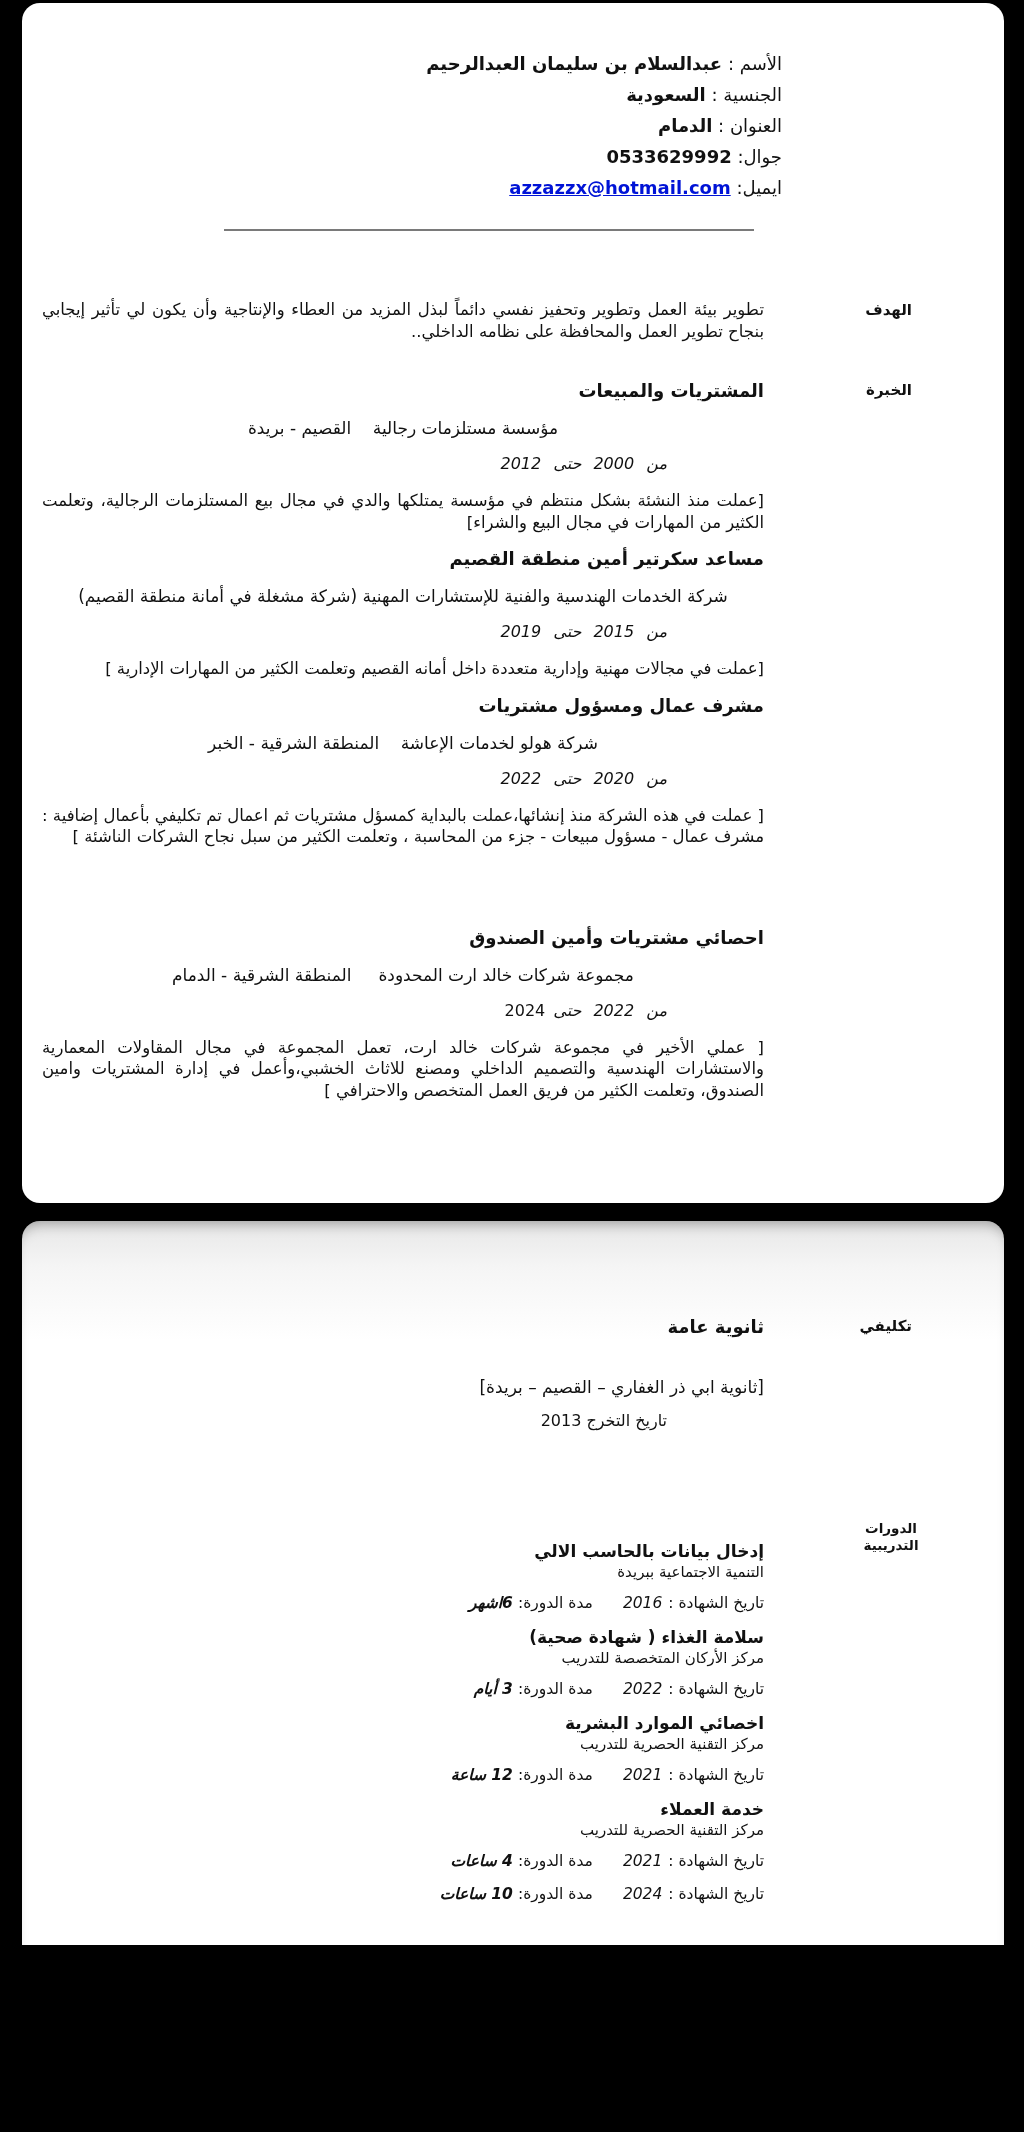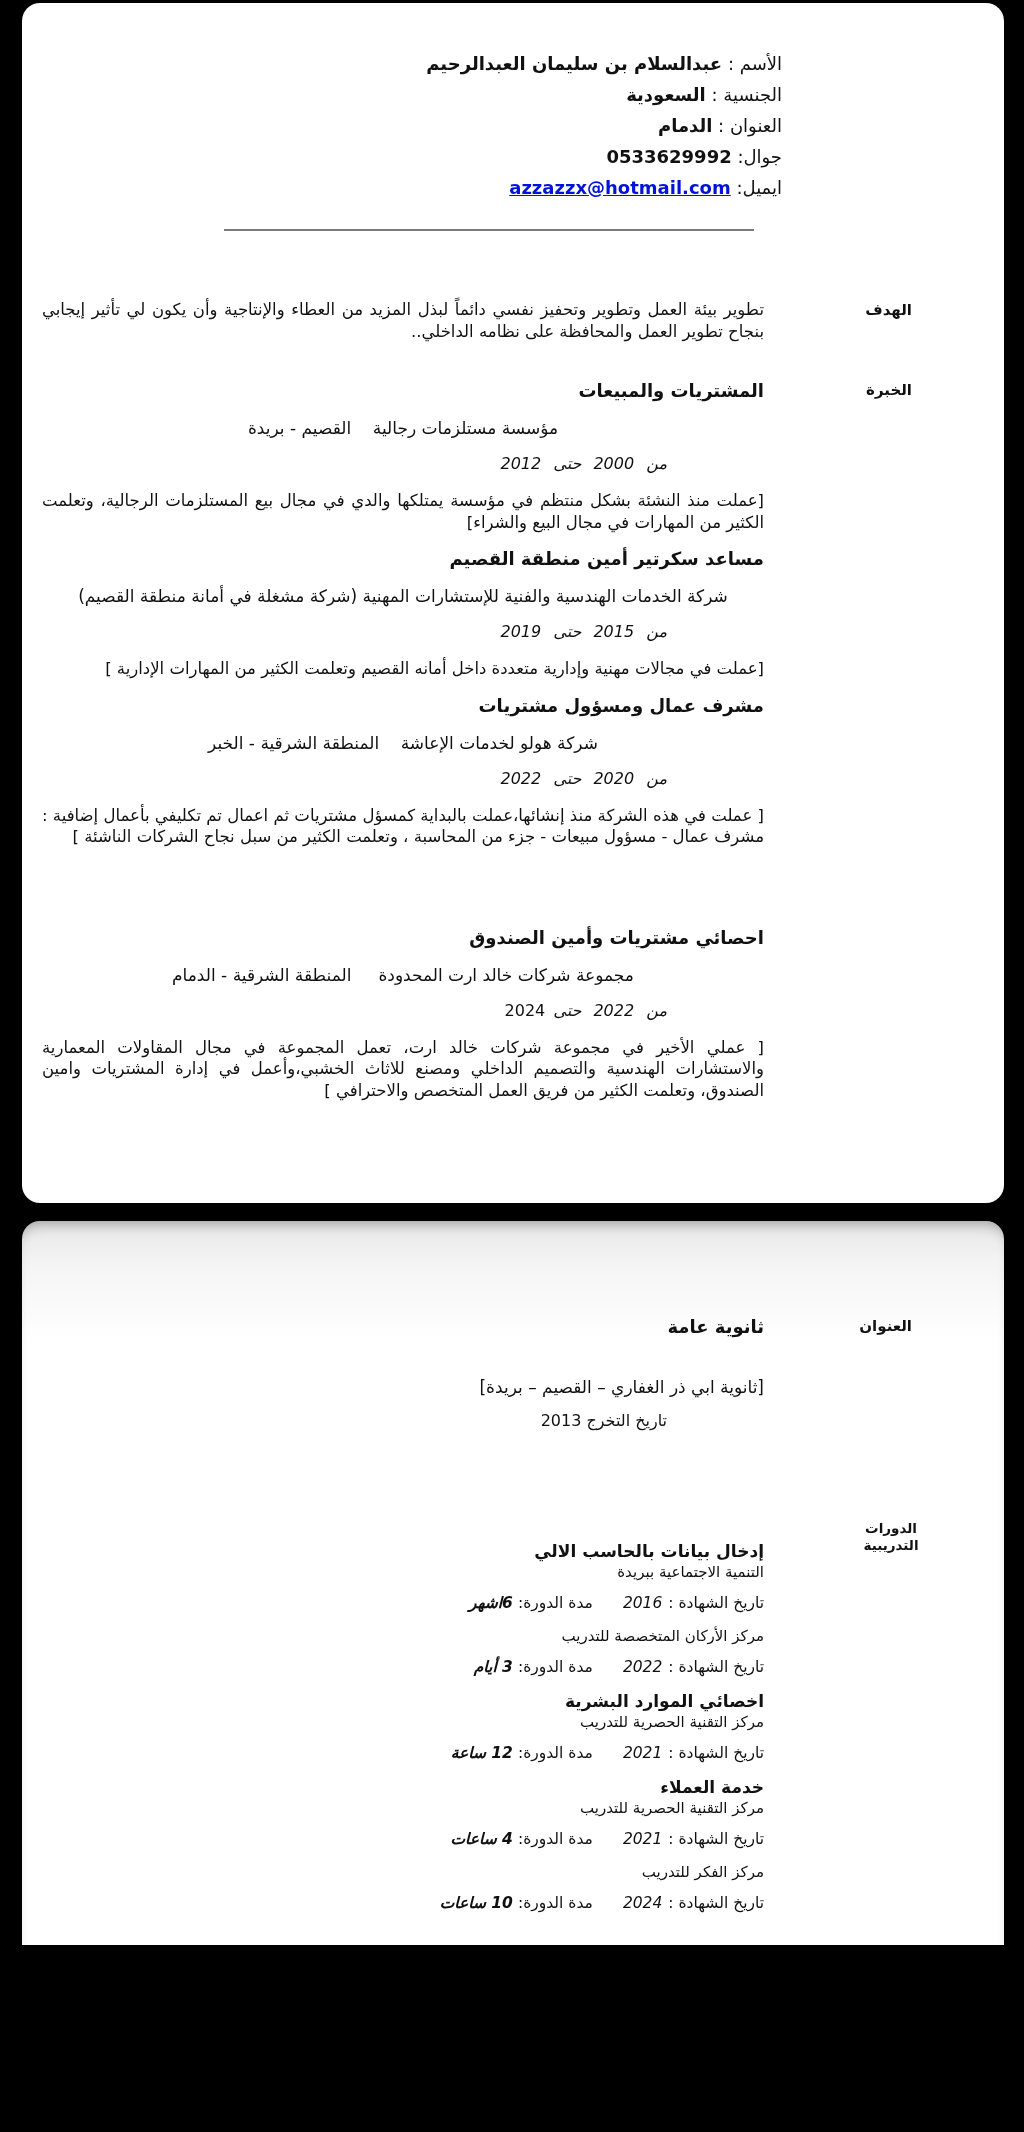--- a/index.html
+++ b/index.html
@@ -143,40 +143,41 @@
         <div class="xp-desc">[ عملي الأخير في مجموعة شركات خالد ارت، تعمل المجموعة في مجال المقاولات المعمارية والاستشارات الهندسية والتصميم الداخلي ومصنع للاثاث الخشبي،وأعمل في إدارة المشتريات وامين الصندوق، وتعلمت الكثير من فريق العمل المتخصص والاحترافي ]</div>
       </div>
     </div>
   </div>
 
   <div class="page-gap"></div>
 
   <div class="page page2">
 
     <div class="section education">
-      <div class="sec-label">العنوان</div>
+      <div class="sec-label">تكليفي</div>
       <div class="edu-degree">ثانوية عامة</div>
       <div class="edu-school">[ثانوية ابي ذر الغفاري – القصيم – بريدة]</div>
       <div class="edu-grad">تاريخ التخرج 2013</div>
     </div>
 
     <div class="section courses">
       <div class="sec-label">الدورات التدريبية</div>
 
       <div class="course-list">
 
         <div class="course">
           <div class="crs-title">إدخال بيانات بالحاسب الالي</div>
           <div class="crs-org">التنمية الاجتماعية ببريدة</div>
           <div class="crs-date">
             <span>تاريخ الشهادة :</span><span class="crs-year">2016</span><span class="crs-durlabel">مدة الدورة:</span><span class="crs-dur">6اشهر</span>
           </div>
         </div>
 
         <div class="course">
+          <div class="crs-title">سلامة الغذاء ( شهادة صحية)</div>
           <div class="crs-org">مركز الأركان المتخصصة للتدريب</div>
           <div class="crs-date">
             <span>تاريخ الشهادة :</span><span class="crs-year">2022</span><span class="crs-durlabel">مدة الدورة:</span><span class="crs-dur">3 أيام</span>
           </div>
         </div>
 
         <div class="course">
           <div class="crs-title">اخصائي الموارد البشرية</div>
           <div class="crs-org">مركز التقنية الحصرية للتدريب</div>
           <div class="crs-date">
@@ -186,21 +187,20 @@
 
         <div class="course">
           <div class="crs-title">خدمة العملاء</div>
           <div class="crs-org">مركز التقنية الحصرية للتدريب</div>
           <div class="crs-date">
             <span>تاريخ الشهادة :</span><span class="crs-year">2021</span><span class="crs-durlabel">مدة الدورة:</span><span class="crs-dur">4 ساعات</span>
           </div>
         </div>
 
         <div class="course">
-          <div class="crs-org">مركز الفكر للتدريب</div>
           <div class="crs-date">
             <span>تاريخ الشهادة :</span><span class="crs-year">2024</span><span class="crs-durlabel">مدة الدورة:</span><span class="crs-dur">10 ساعات</span>
           </div>
         </div>
 
       </div>
     </div>
   </div>
 
 </div>

